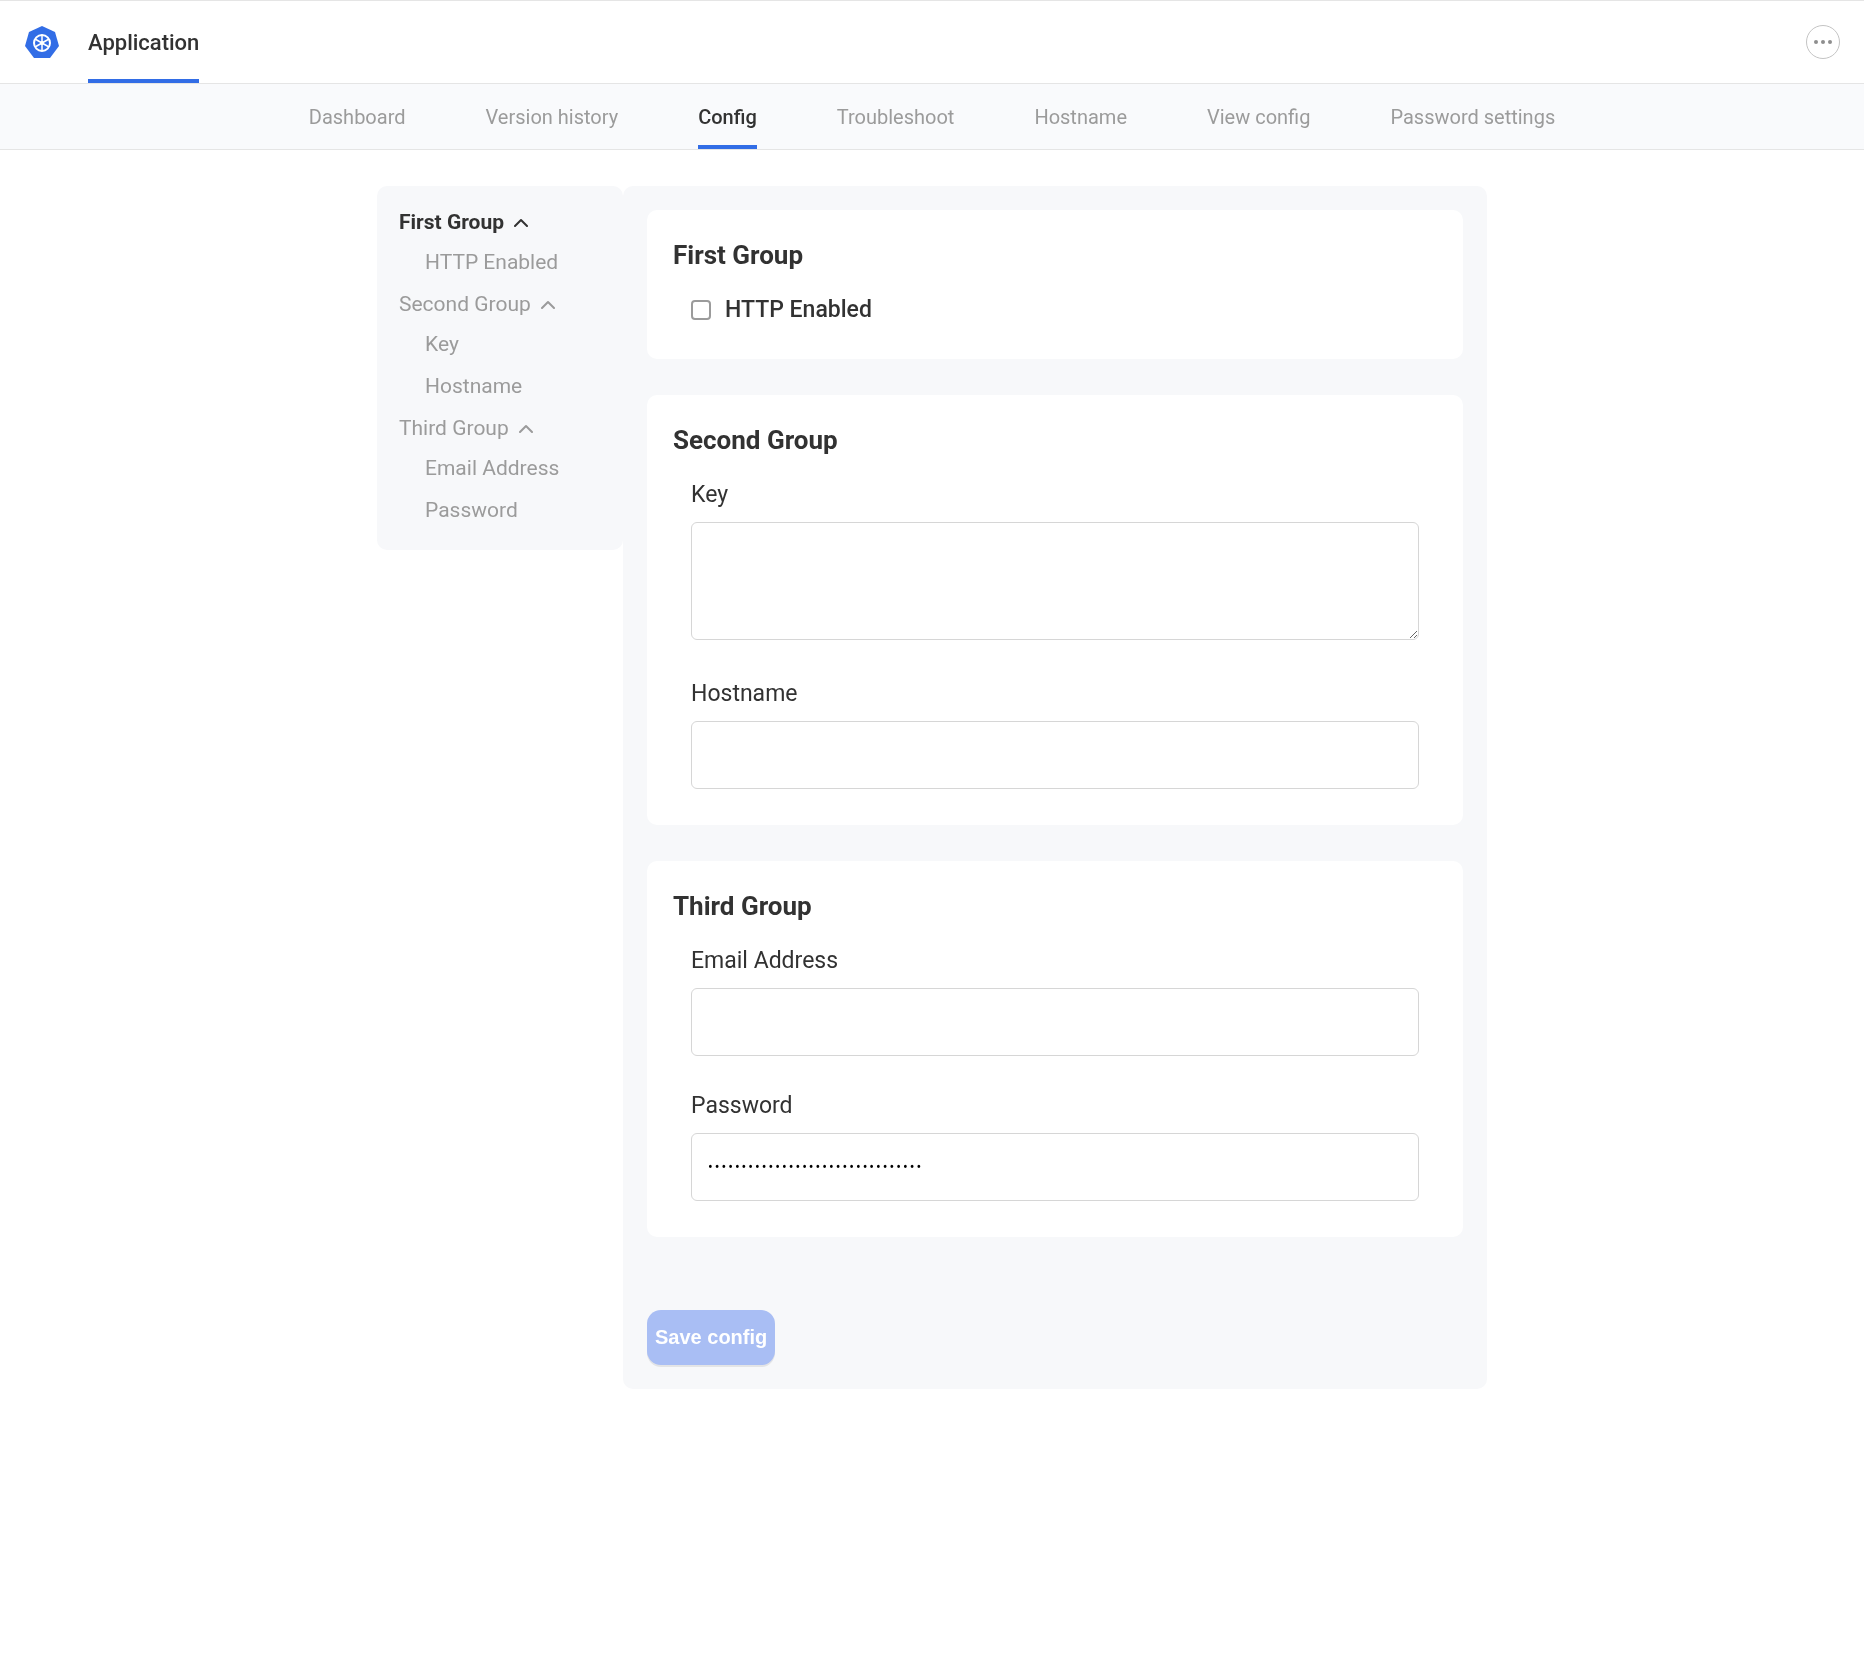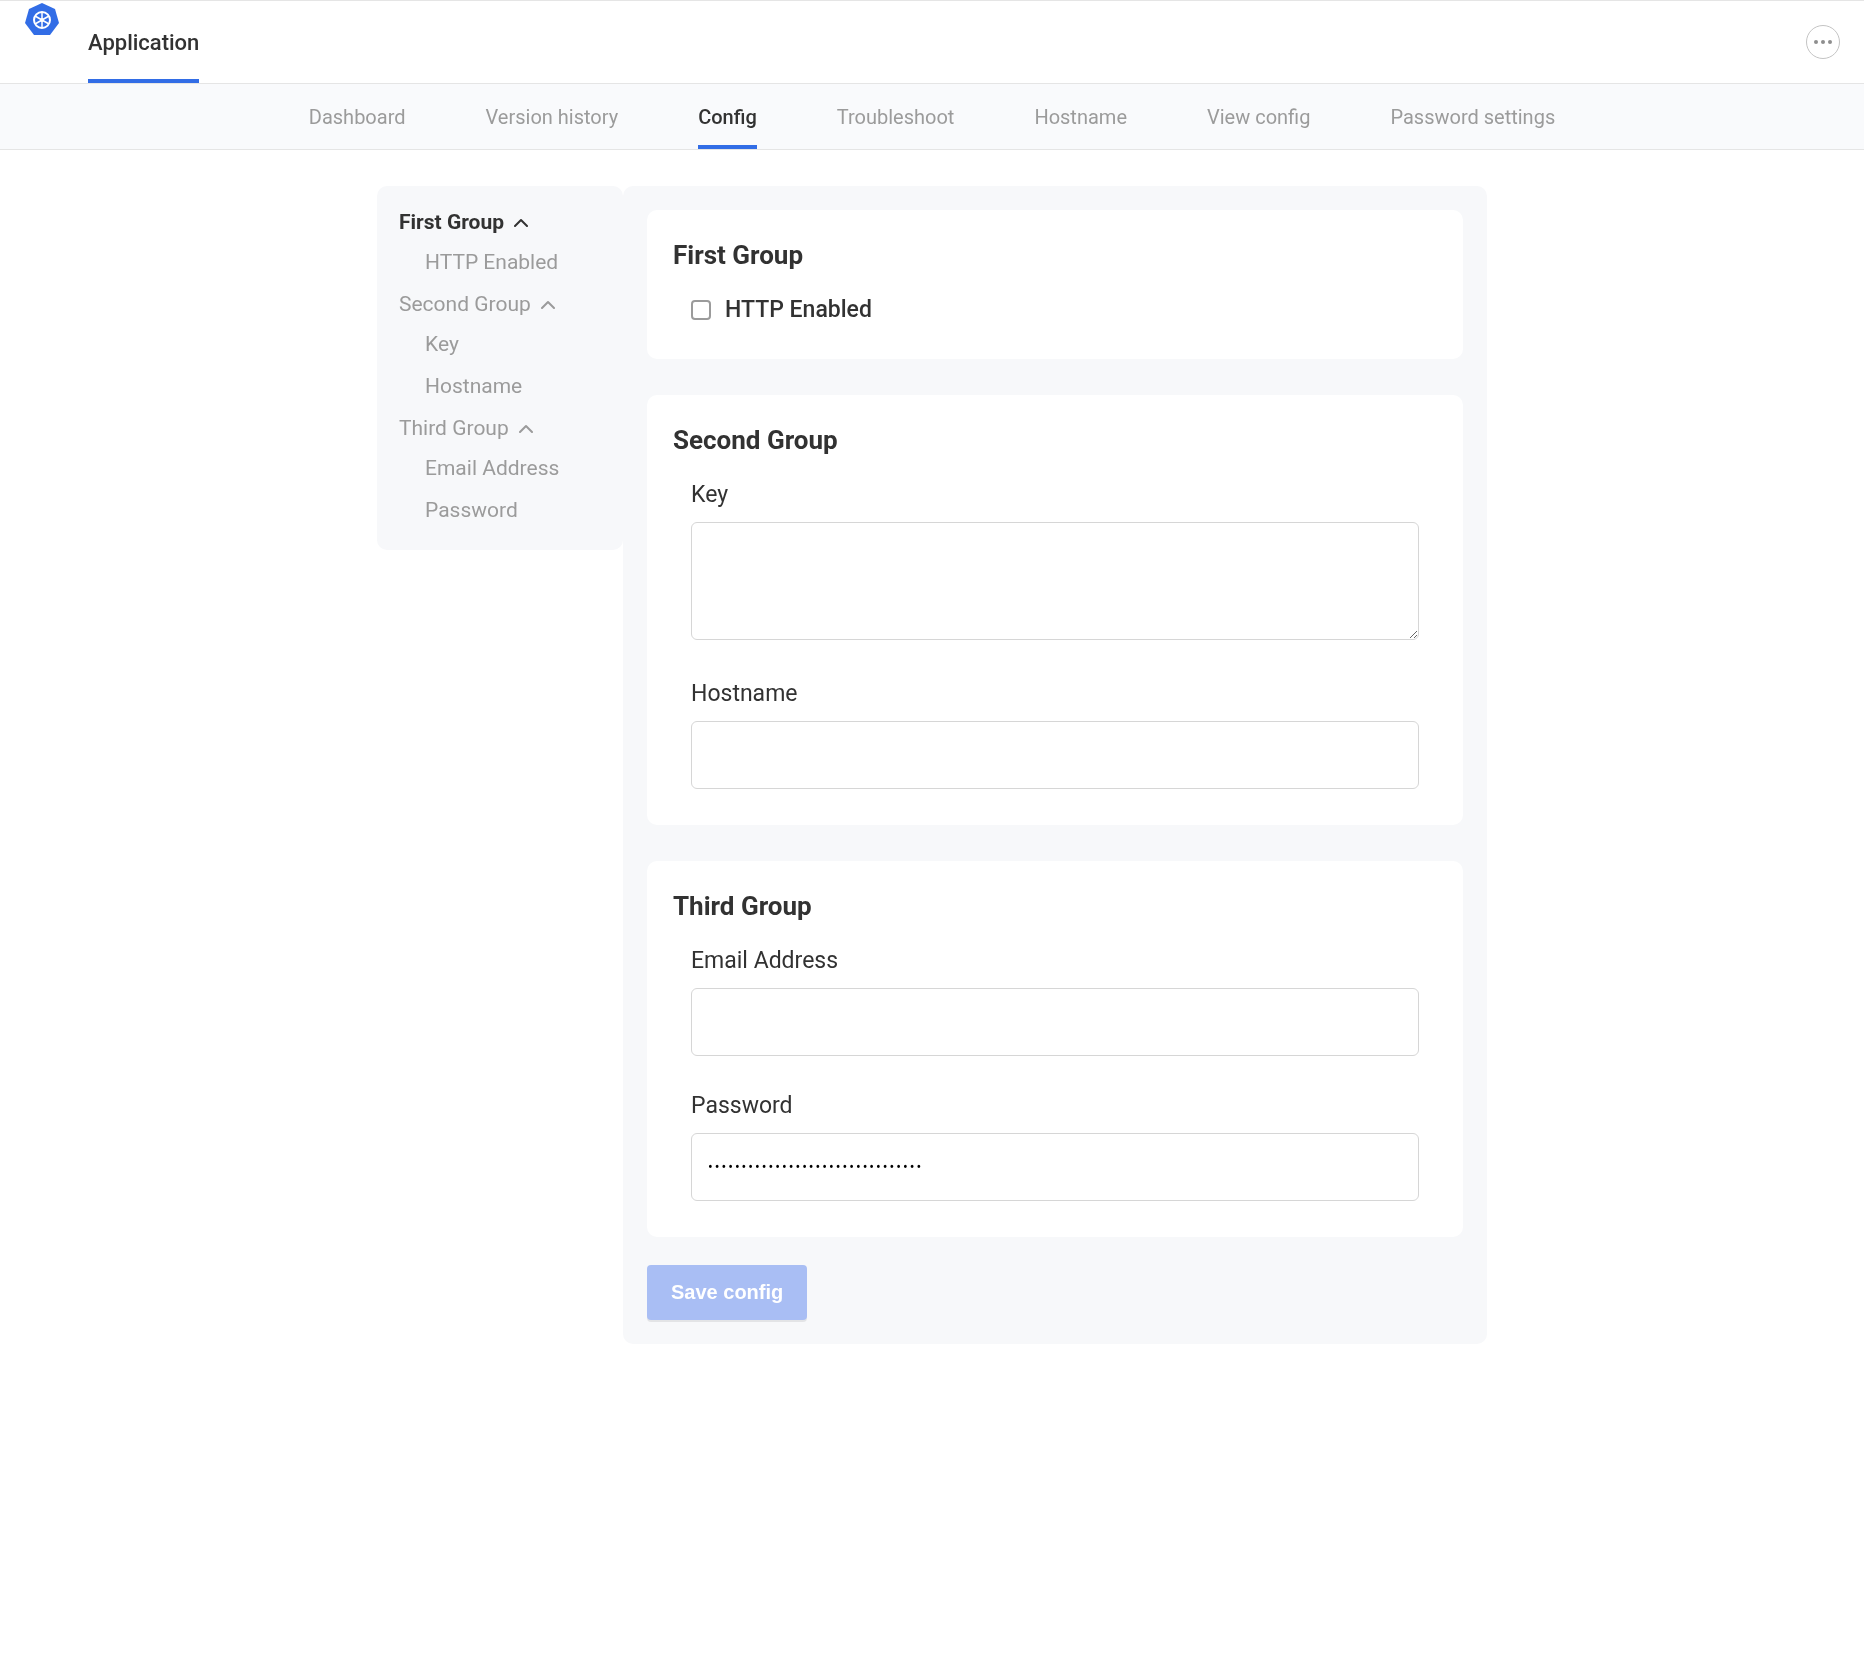--- a/index.html
+++ b/index.html
@@ -18,20 +18,21 @@
       display: flex;
       align-items: center;
       justify-content: space-between;
       height: 84px;
       border-top: 1px solid #e5e5e5;
       border-bottom: 1px solid #e5e5e5;
       padding: 0 24px;
     }
     .top-header-left {
       display: flex;
+      align-items: center;
       height: 100%;
     }
     .app-logo {
       width: 36px;
       height: 36px;
       margin-right: 28px;
       display: flex;
       align-items: center;
       justify-content: center;
     }
@@ -230,26 +231,27 @@
       letter-spacing: 1px;
     }
     .field input[type="password"] {
       letter-spacing: 2px;
       font-size: 14px;
     }
     .save-btn {
       background: #a9bef4;
       color: #ffffff;
       border: none;
-      border-radius: 4px;
-      padding: 16px 24px;
+      border-radius: 14px;
+      padding: 16px 8px;
       font-size: 20px;
       font-weight: 600;
       cursor: pointer;
       box-shadow: 0 2px 0 rgba(0,0,0,0.08);
+      margin-top: 45px;
     }
   </style>
 </head>
 <body>
 
 <div class="top-header">
   <div class="top-header-left">
     <div class="app-logo">
       <svg viewBox="0 0 36 36">
         <polygon points="18,2 31,8 35,22 26,34 10,34 1,22 5,8" fill="#326de6"></polygon>

